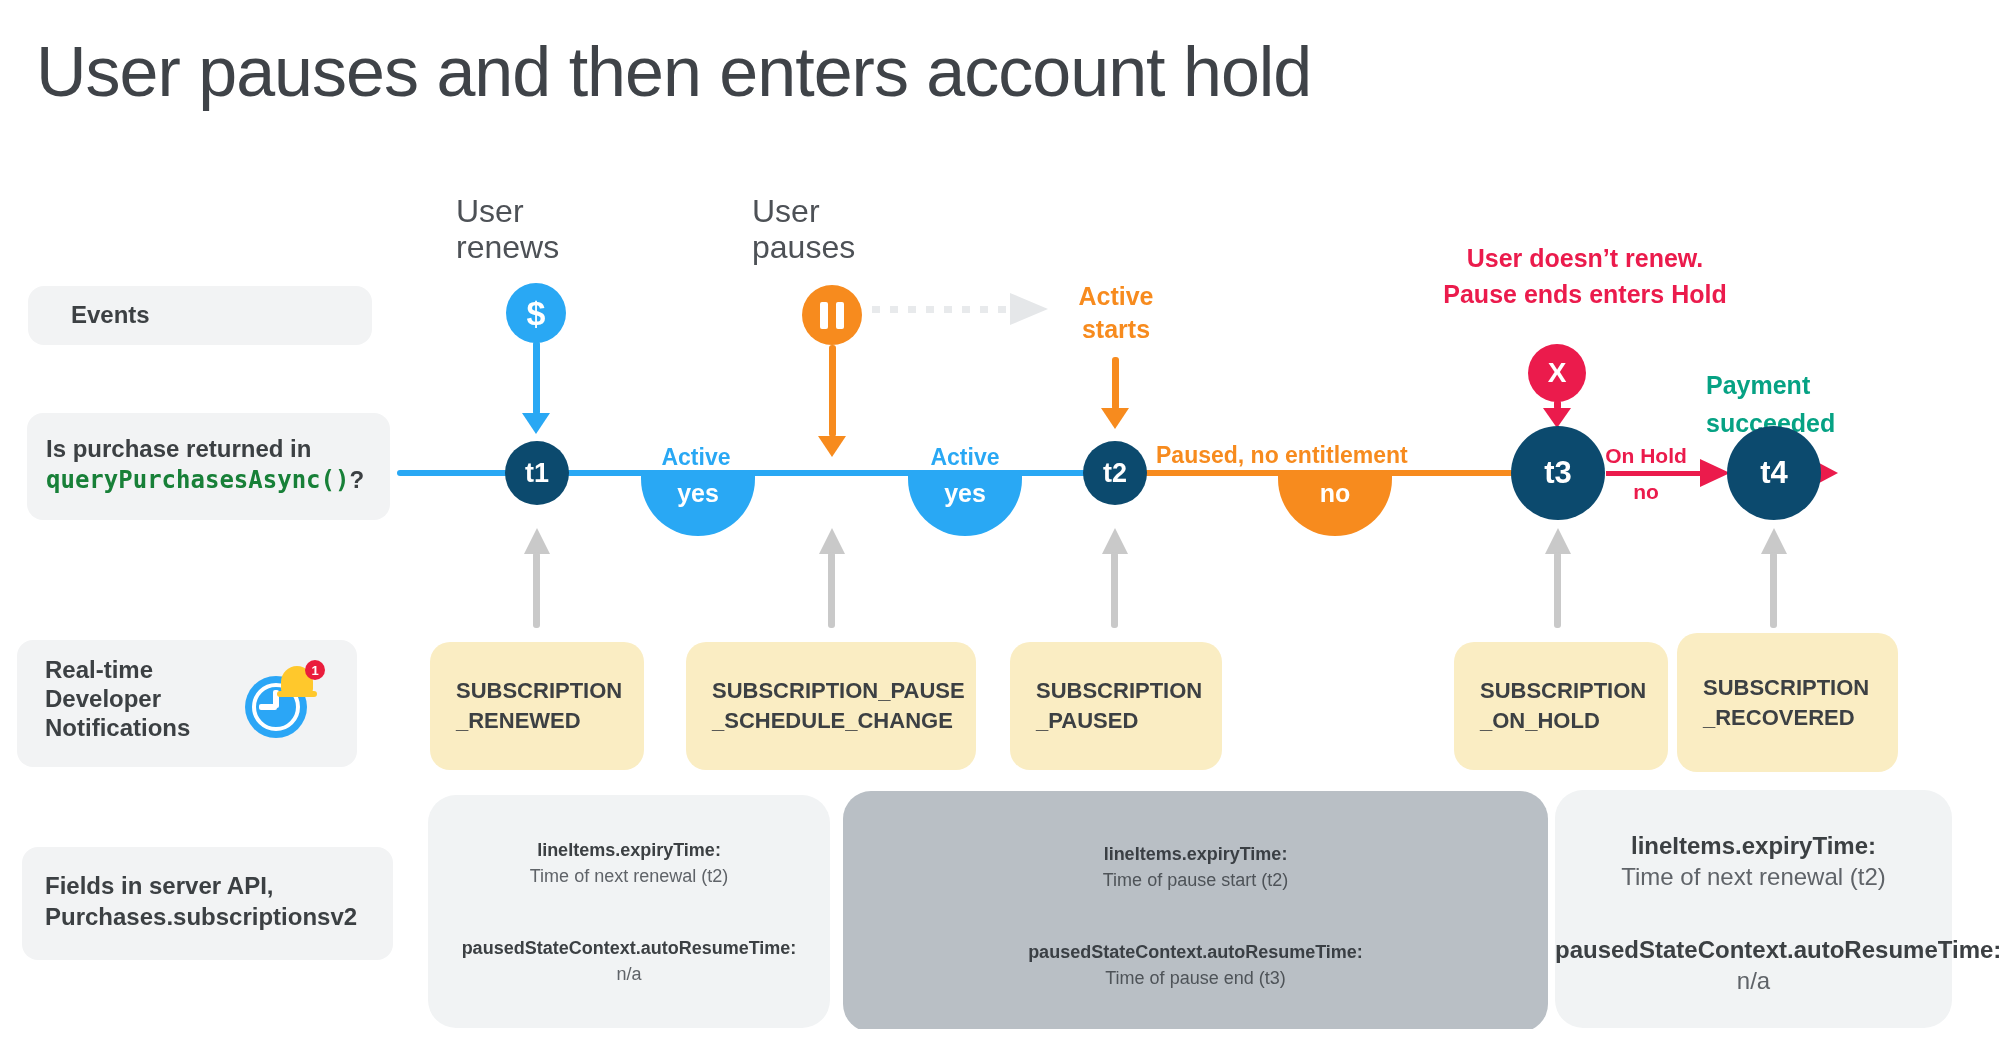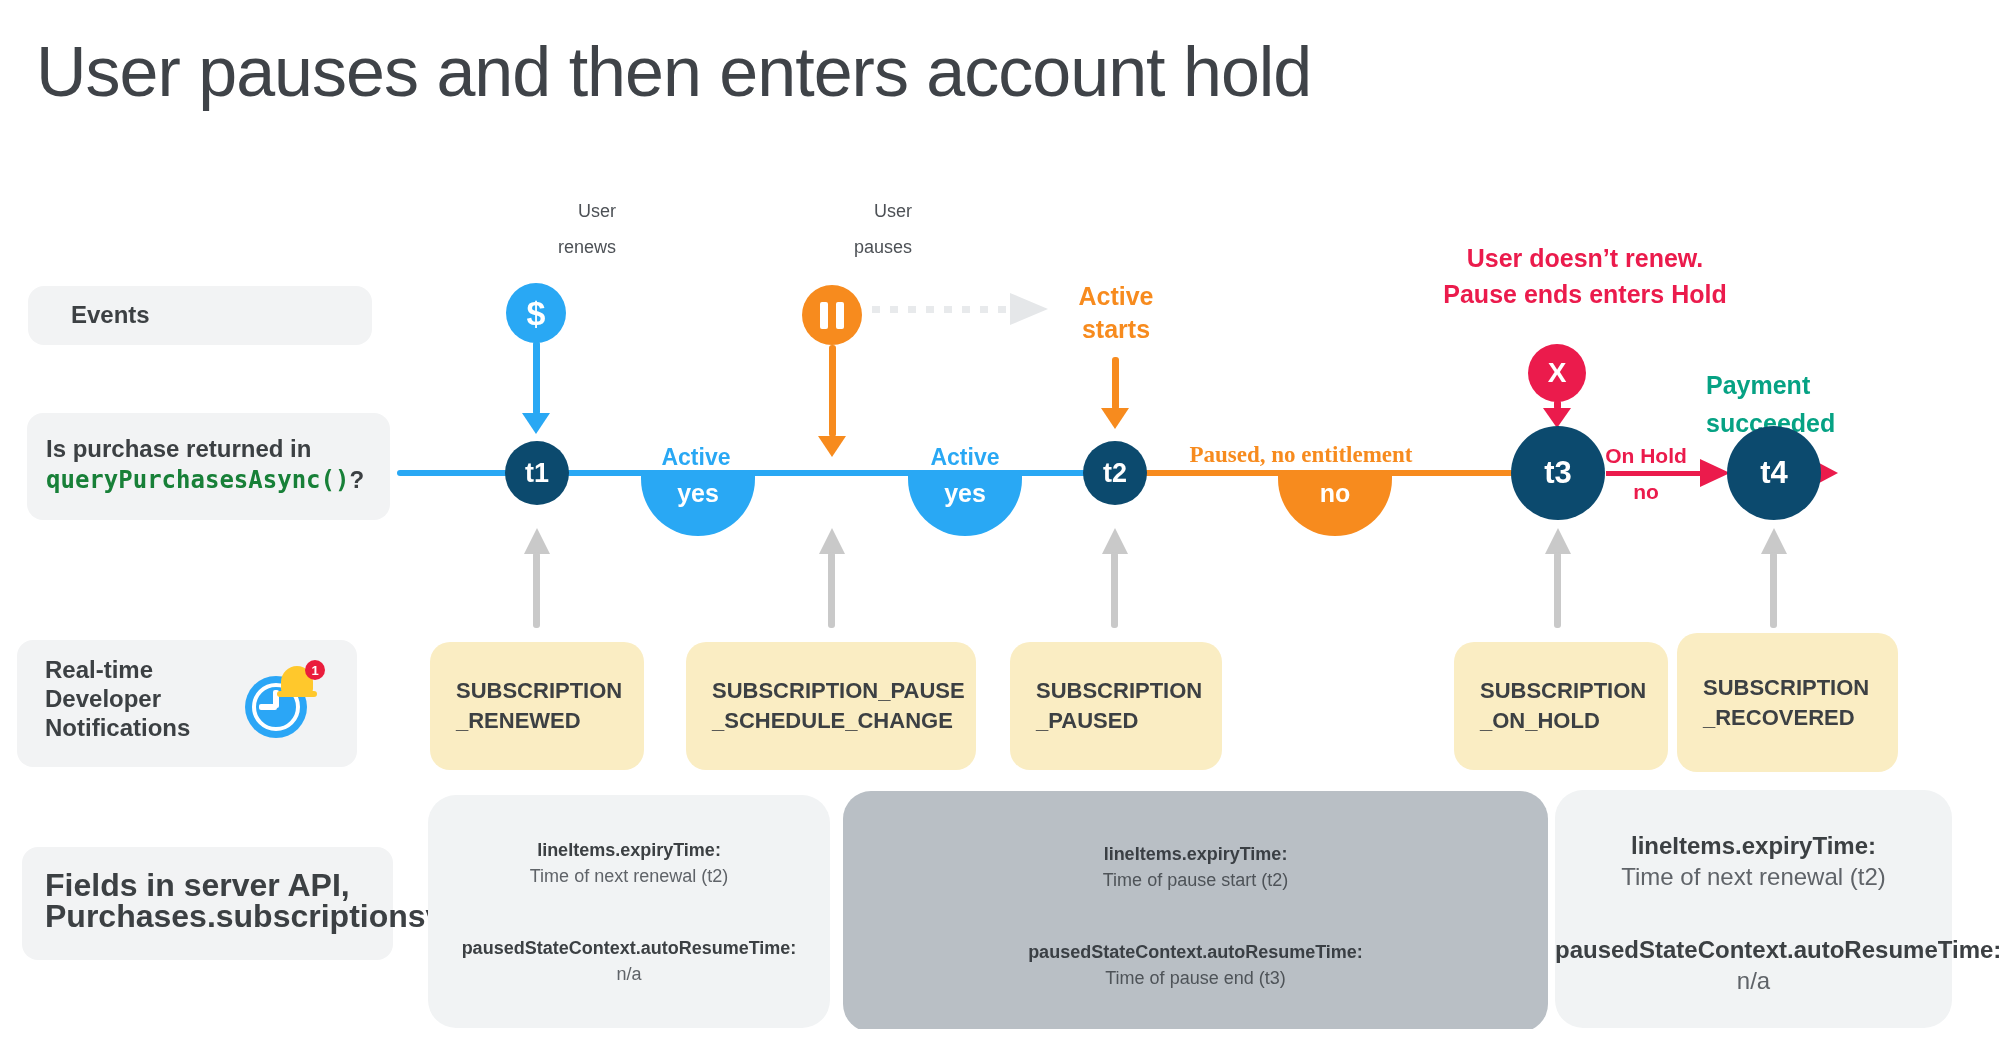--- a/index.html
+++ b/index.html
@@ -19,21 +19,21 @@
   .line{height:6px;border-radius:3px;}
   .node{background:#0c4a6e;border-radius:50%;color:#ffffff;font-weight:700;
         display:flex;align-items:center;justify-content:center;z-index:3;}
   .evt-circle{border-radius:50%;color:#fff;font-weight:700;display:flex;align-items:center;justify-content:center;z-index:3;}
   .shaft-v{width:7px;border-radius:3px;}
   .head-down{width:0;height:0;border-left:14px solid transparent;border-right:14px solid transparent;}
   .head-up{width:0;height:0;border-left:13px solid transparent;border-right:13px solid transparent;}
   .bubble{height:57px;border-radius:0 0 120px 120px;color:#fff;font-weight:700;font-size:25px;
           text-align:center;z-index:2;}
   .seg-label{font-weight:700;font-size:23px;text-align:center;white-space:nowrap;}
-  .evt-label{font-size:18px;color:#4d5156;text-align:right;line-height:36px;white-space:nowrap;}
+  .evt-label{font-size:32px;color:#4d5156;text-align:left;line-height:36px;white-space:nowrap;}
   .evt-label-colored{font-weight:700;font-size:25px;text-align:center;line-height:33px;white-space:nowrap;}
   
   .ybox{background:#faedc3;border-radius:20px;color:#3c4043;font-weight:700;font-size:22px;
         line-height:30px;display:flex;flex-direction:column;justify-content:center;
         padding-left:26px;box-sizing:border-box;white-space:nowrap;}
   
   .fbox{border-radius:28px;text-align:center;box-sizing:border-box;}
   .fbox .fname{font-weight:700;color:#3c4043;}
   .fbox .fval{color:#5f6368;}
   .fbox.dark .fname{color:#3a3f44;}
@@ -86,21 +86,21 @@
         <div class="clock-hand-h"></div>
       </div>
       <div class="bell" style="left:42px;top:2px;">
         <div class="bell-lip"></div>
       </div>
       <div class="badge" style="left:66px;top:-4px;">1</div>
     </div>
   </div>
 
   <div class="abs lbox" style="left:22px;top:847px;width:371px;height:113px;">
-    <div class="bold" style="font-size:32px;line-height:31px;padding:23px 0 0 23px;">
+    <div class="bold" style="font-size:24px;line-height:31px;padding:23px 0 0 23px;">
       <div>Fields in server API,</div>
       <div>Purchases.subscriptionsv2</div>
     </div>
   </div>
 
   <div class="abs line" style="left:397px;top:470px;width:719px;background:#29a8f4;"></div>
   <div class="abs line" style="left:1116px;top:470px;width:442px;background:#f78b1e;"></div>
 
   <div class="abs" style="left:1606px;top:471px;width:96px;height:5px;background:#eb1b4c;"></div>
   <div class="abs" style="left:1700px;top:459px;width:0;height:0;border-top:14px solid transparent;border-bottom:14px solid transparent;border-left:30px solid #eb1b4c;"></div>
@@ -111,21 +111,21 @@
   <div class="abs node" style="left:1083px;top:441px;width:64px;height:64px;font-size:27px;">t2</div>
   <div class="abs node" style="left:1511px;top:426px;width:94px;height:94px;font-size:31px;">t3</div>
   <div class="abs node" style="left:1727px;top:426px;width:94px;height:94px;font-size:31px;z-index:3;">t4</div>
 
   <div class="abs seg-label" style="left:626px;top:444px;width:140px;color:#29a8f4;">Active</div>
   <div class="abs bubble" style="left:641px;top:476px;width:114px;background:#29a8f4;padding-top:3px;">yes</div>
 
   <div class="abs seg-label" style="left:895px;top:444px;width:140px;color:#29a8f4;">Active</div>
   <div class="abs bubble" style="left:908px;top:476px;width:114px;background:#29a8f4;padding-top:3px;">yes</div>
 
-  <div class="abs seg-label" style="left:1181px;top:442px;width:240px;color:#f78b1e;font-family:Liberation Serif, serif;">Paused, no entitlement</div>
+  <div class="abs seg-label" style="left:1156px;top:442px;width:240px;color:#f78b1e;">Paused, no entitlement</div>
   <div class="abs bubble" style="left:1278px;top:476px;width:114px;background:#f78b1e;padding-top:3px;">no</div>
 
   <div class="abs seg-label" style="left:1596px;top:444px;width:100px;color:#eb1b4c;font-size:21px;">On Hold</div>
   <div class="abs seg-label" style="left:1596px;top:480px;width:100px;color:#eb1b4c;font-size:21px;">no</div>
 
   <div class="abs evt-label" style="left:456px;top:193px;width:160px;">
     <div>User</div>
     <div>renews</div>
   </div>
   <div class="abs evt-circle" style="left:506px;top:283px;width:60px;height:60px;background:#29a8f4;font-size:34px;">$</div>

